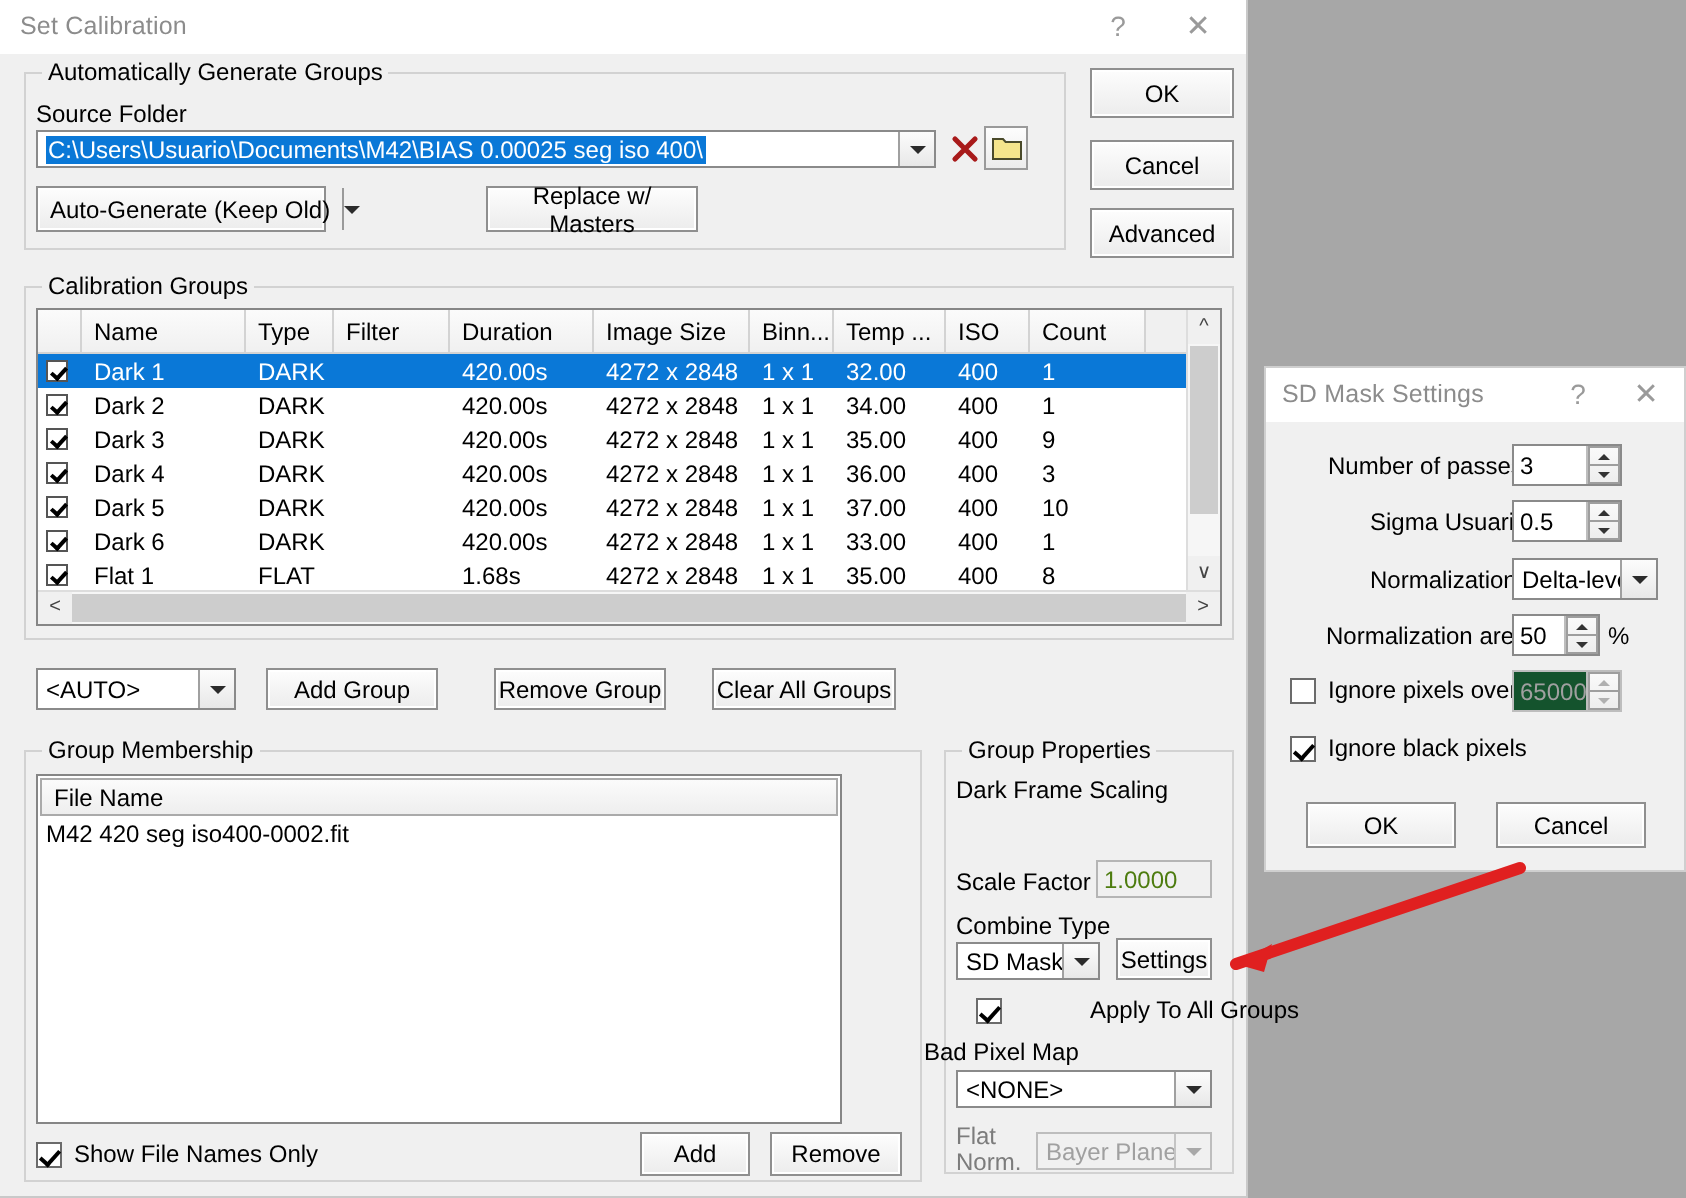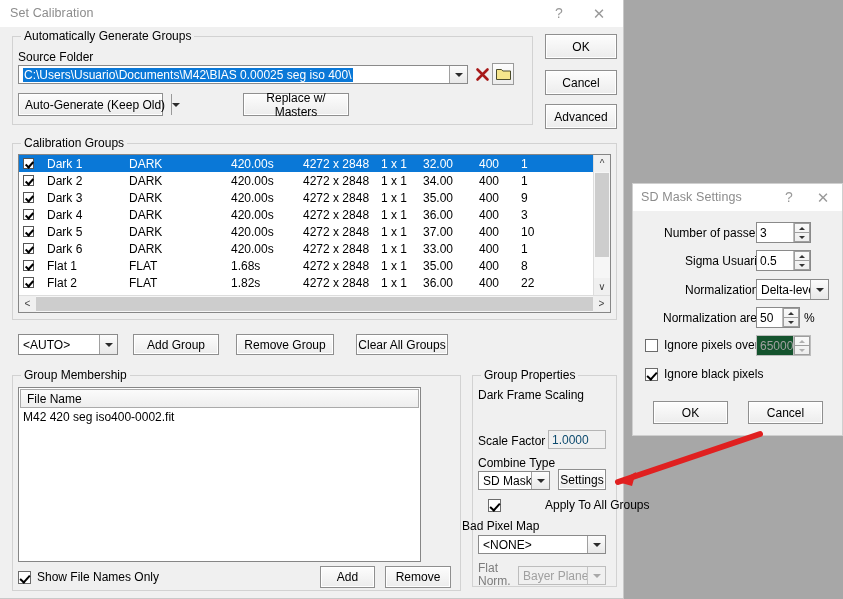--- a/index.html
+++ b/index.html
@@ -55,21 +55,21 @@
     box-shadow:inset 0 0 0 1px #ffffff;
   }
 
   
   .tin{
     position:absolute;box-sizing:border-box;background:#fff;
     border:1px solid #8a8a8a;border-top-color:#707070;
     font-size:12px;color:#000;padding:1px 3px;overflow:hidden;
     white-space:nowrap;display:flex;align-items:center;
   }
-  .tin.dis{background:#f0f0f0;color:#0c4a6e;border-color:#b5b5b5;}
+  .tin.dis{background:#f0f0f0;color:#4d7c0f;border-color:#b5b5b5;}
   .sel-txt{background:#0a78d7;color:#fff;padding:0 1px;}
 
   
   .cmb{
     position:absolute;box-sizing:border-box;background:#fff;
     border:1px solid #8a8a8a;font-size:12px;color:#000;
     display:flex;align-items:center;
   }
   .cmb .val{flex:1;padding-left:4px;white-space:nowrap;overflow:hidden;}
   .cmb .arrow{
@@ -223,20 +223,32 @@
           <span class="tri-d"></span>
         </div>
     </div>
     <div class="btn" style="left:243px;top:93px;width:106px;height:23px;">Replace w/ Masters</div>
 
     <div class="grp" style="left:12px;top:143px;width:605px;height:177px;">
       <span class="legend">Calibration Groups</span>
     </div>
 
     <div class="tbl-wrap" style="left:18px;top:154px;width:593px;height:159px;">
+      <div class="thead" id="thead">
+          <div class="th" style="width: 22px; flex: 0 0 auto;"></div>
+          <div class="th" style="width: 82px; flex: 0 0 auto;">Name</div>
+          <div class="th" style="width: 44px; flex: 0 0 auto;">Type</div>
+          <div class="th" style="width: 58px; flex: 0 0 auto;">Filter</div>
+          <div class="th" style="width: 72px; flex: 0 0 auto;">Duration</div>
+          <div class="th" style="width: 78px; flex: 0 0 auto;">Image Size</div>
+          <div class="th" style="width: 42px; flex: 0 0 auto;">Binn...</div>
+          <div class="th" style="width: 56px; flex: 0 0 auto;">Temp ...</div>
+          <div class="th" style="width: 42px; flex: 0 0 auto;">ISO</div>
+          <div class="th" style="width: 58px; flex: 0 0 auto;">Count</div>
+        </div>
       <div id="tbody">
           <div class="trow sel">
             <div class="td ck" style="width: 22px; flex: 0 0 auto;">
               <span class="ckbox"></span>
             </div>
             <div class="td" style="width: 82px; flex: 0 0 auto;">Dark 1</div>
             <div class="td" style="width: 44px; flex: 0 0 auto;">DARK</div>
             <div class="td" style="width: 58px; flex: 0 0 auto;"></div>
             <div class="td" style="width: 72px; flex: 0 0 auto;">420.00s</div>
             <div class="td" style="width: 78px; flex: 0 0 auto;">4272 x 2848</div>
@@ -368,21 +380,21 @@
       </div>
     </div>
 
     <div class="cmb" style="left:18px;top:334px;width:100px;height:21px;">
       <div class="val">&lt;AUTO&gt;</div>
       <div class="arrow">
           <span class="tri-d"></span>
         </div>
     </div>
     <div class="btn" style="left:133px;top:334px;width:86px;height:21px;">Add Group</div>
-    <div class="btn" style="left:236px;top:334px;width:98px;height:21px;">Remove Group</div>
+    <div class="btn" style="left:247px;top:334px;width:86px;height:21px;">Remove Group</div>
     <div class="btn" style="left:356px;top:334px;width:92px;height:21px;">Clear All Groups</div>
 
     <div class="grp" style="left:12px;top:375px;width:449px;height:216px;">
       <span class="legend">Group Membership</span>
     </div>
 
     <div class="lbox" style="left:18px;top:387px;width:403px;height:175px;">
       <div class="lhead">File Name</div>
       <div id="filelist">
           <div class="litem">M42 420 seg iso400-0002.fit</div>

